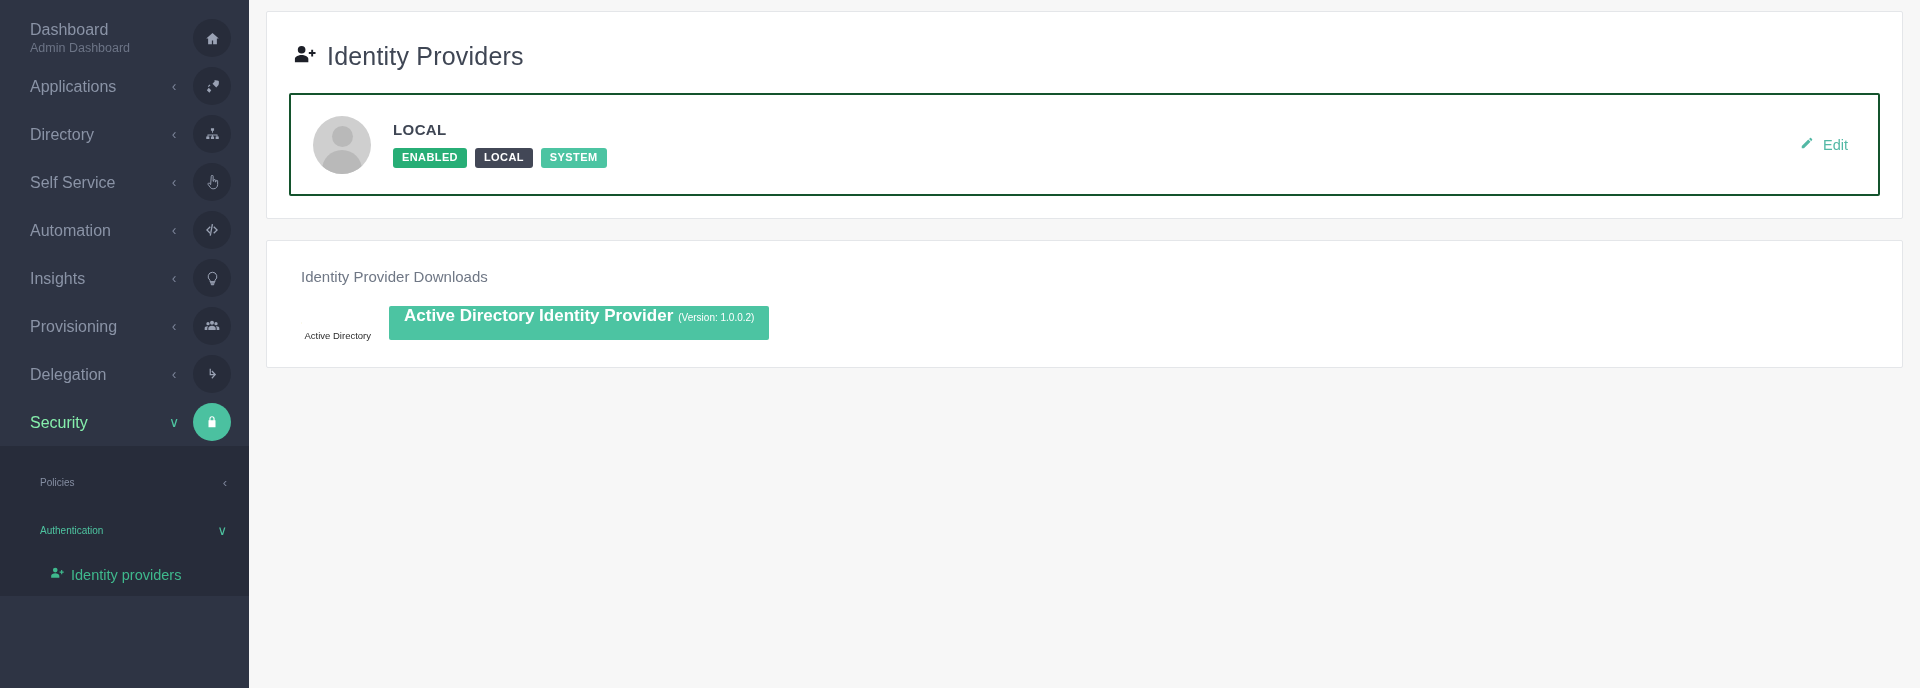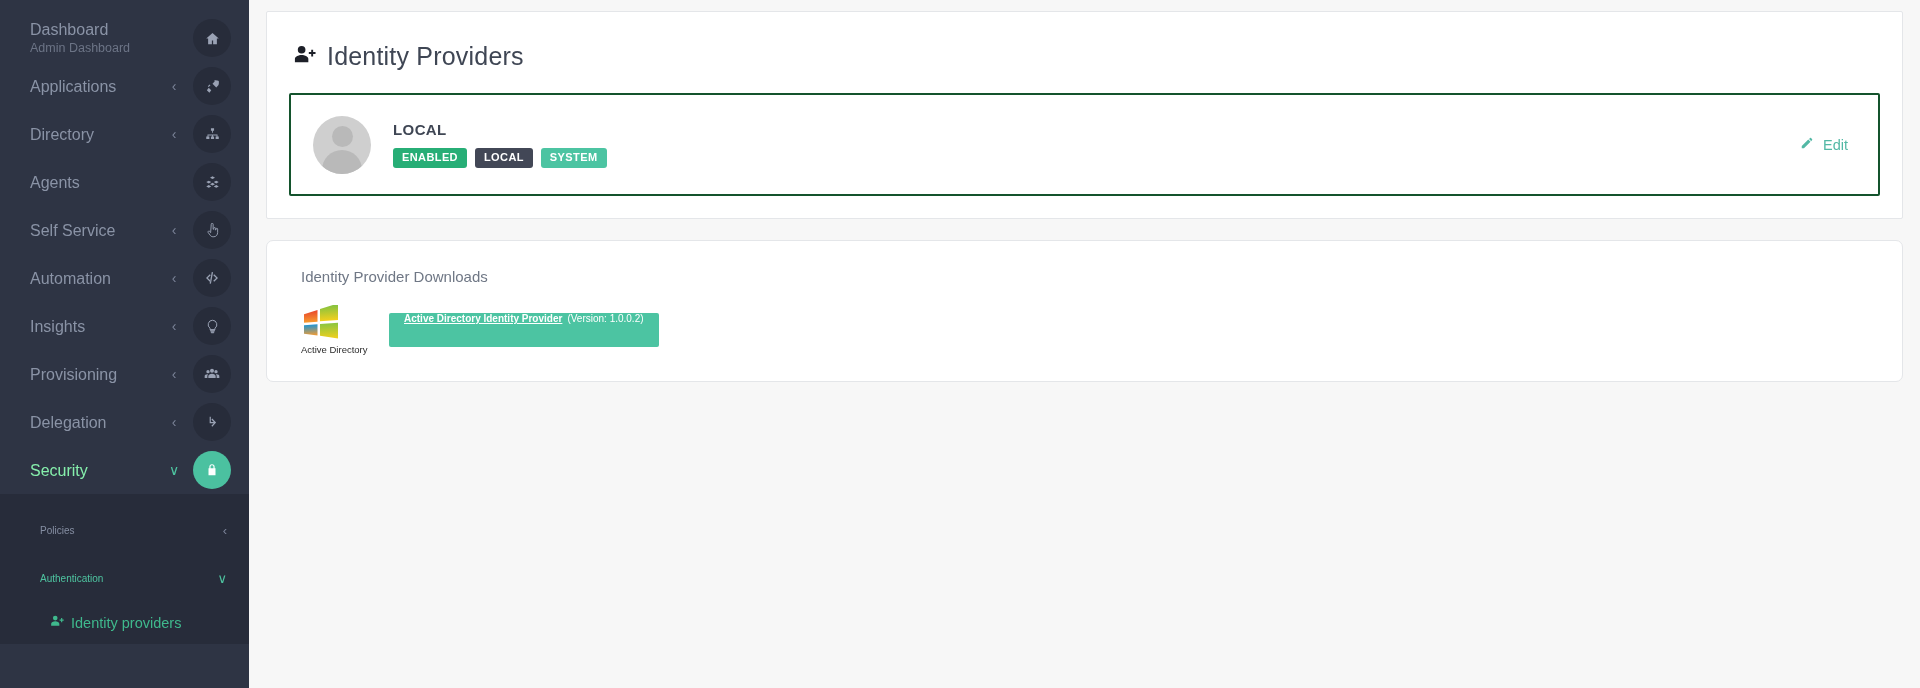--- a/index.html
+++ b/index.html
@@ -240,56 +240,55 @@
     align-items: center;
     gap: 9px;
     cursor: pointer;
   }
   .edit-link .edit-text { font-size: 14.5px; color: #53b8a5; }
   .edit-link svg { fill: #53b8a5; }
 
   .panel-downloads {
     margin-top: 21px;
     padding: 22px 22px 26px 22px;
-    border-radius: 7px;
   }
   .downloads-title {
     font-size: 15px;
     color: #6f7785;
     margin: 5px 0 20px 12px;
   }
   .download-row {
     display: flex;
     align-items: center;
     gap: 18px;
     padding-left: 12px;
   }
   .ad-logo {
     width: 70px;
     display: flex;
-    flex-direction: column;
-    align-items: flex-start;
+    flex-direction: row;
+    align-items: flex-end;
     gap: 3px;
   }
   .ad-logo-caption { font-size: 9.5px; color: #2b2b2b; white-space: nowrap; }
   .btn-download {
     background: #4cc4a2;
     border: none;
     color: #ffffff;
     height: 34px;
     padding: 0 15px;
     border-radius: 2px;
     cursor: pointer;
     font-family: "Liberation Sans", sans-serif;
     display: flex;
     align-items: baseline;
     gap: 5px;
     white-space: nowrap;
   }
-  .btn-download .dl-name { font-size: 10px; font-weight: bold; text-decoration: underline; }
+  .btn-download .dl-name { font-size: 17px; font-weight: bold; }
   .btn-download .dl-version { font-size: 10px; font-weight: normal; }
 </style>
 </head>
 <body>
 
 <aside class="sidebar">
   <nav class="nav-main">
 
     <div class="nav-item">
       <div class="labels">
@@ -320,30 +319,20 @@
           <div class="nav-label">Directory</div>
         </div>
       <span class="caret">‹</span>
       <span class="nav-icon">
         <svg width="15" height="15" viewBox="0 0 24 24">
             <path d="M9.5 2h5v4h-5zM2 15h5v4H2zM9.5 15h5v4h-5zM17 15h5v4h-5zM11.3 6h1.4v3h-1.4zM4 12h16v1.4H4zM4 12h1.4v3H4zM18.6 12H20v3h-1.4zM11.3 12h1.4v3h-1.4z"></path>
           </svg>
       </span>
     </div>
 
-    <div class="nav-item">
-      <div class="labels">
-          <div class="nav-label">Agents</div>
-        </div>
-      <span class="nav-icon">
-        <svg width="15" height="15" viewBox="0 0 24 24">
-            <path d="M12 2l4 2.2-4 2.2-4-2.2zM6 9l4 2.2-4 2.2-4-2.2zM18 9l4 2.2-4 2.2-4-2.2zM12 12.5l4 2.2-4 2.2-4-2.2zM6 16l4 2.2L6 20.4l-4-2.2zM18 16l4 2.2-4 2.2-4-2.2z"></path>
-          </svg>
-      </span>
-    </div>
 
     <div class="nav-item">
       <div class="labels">
           <div class="nav-label">Self Service</div>
         </div>
       <span class="caret">‹</span>
       <span class="nav-icon">
         <svg width="15" height="15" viewBox="0 0 24 24">
             <path d="M10 2a1.5 1.5 0 013 0v8h1V8.5a1.3 1.3 0 012.6 0V11h1V9.8a1.3 1.3 0 012.6 0v5.4c0 3.6-2.4 6.8-6 6.8h-1.6c-2 0-3.4-1-4.4-2.6L5 15.2c-.5-.9-.2-1.8.6-2.2.8-.4 1.6-.1 2.1.6l1.3 1.8z" fill="none" stroke="#9aa2b4" stroke-width="1.5"></path>
           </svg>

